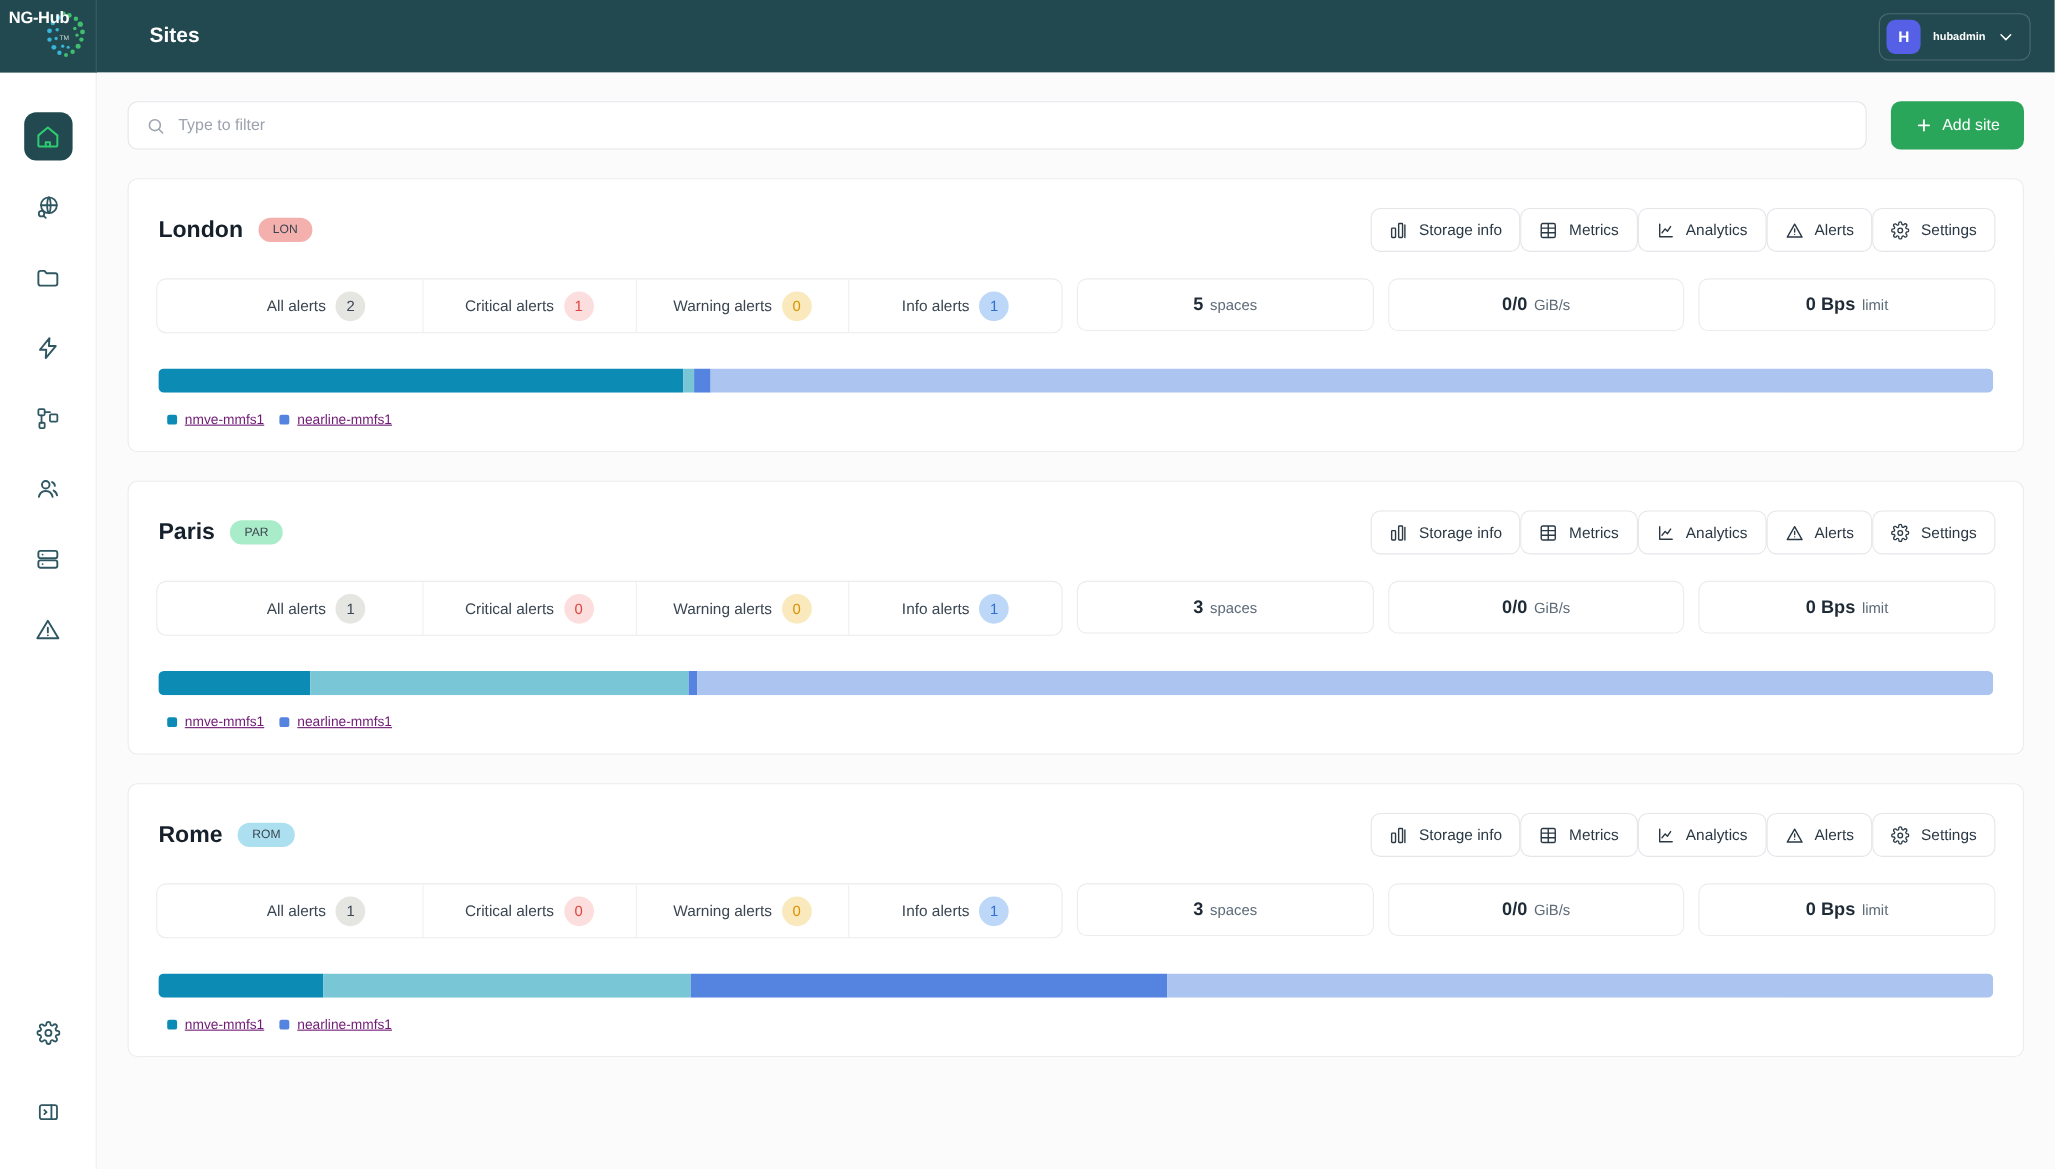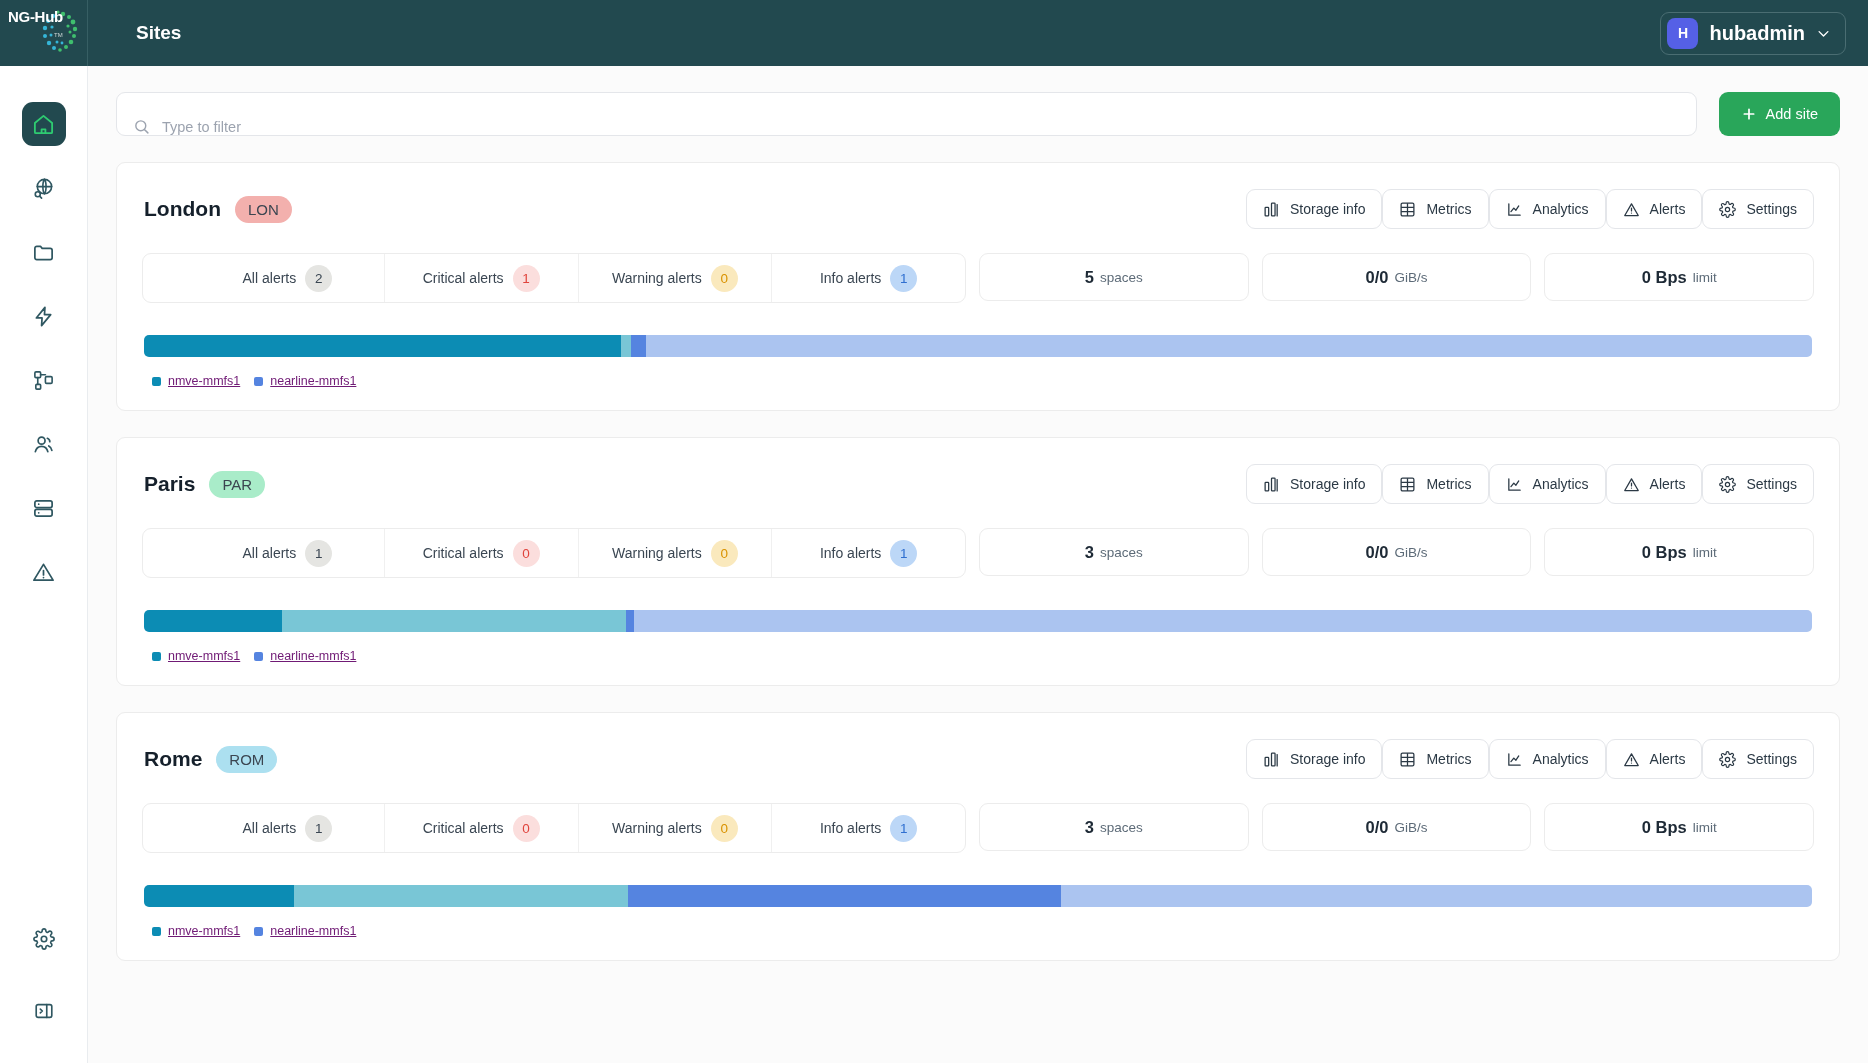--- a/index.html
+++ b/index.html
@@ -48,32 +48,32 @@
   .user-menu {
     display: flex; align-items: center; gap: 11px;
     border: 1px solid #4a6d72; border-radius: 9px;
     padding: 5px 14px 5px 6px; cursor: pointer;
   }
   .avatar {
     width: 31px; height: 31px; border-radius: 8px; background: #5560e6;
     color: #fff; font-size: 14px; font-weight: 700;
     display: flex; align-items: center; justify-content: center;
   }
-  .user-name { color: #ffffff; font-size: 20px; font-weight: 700; }
+  .user-name { color: #ffffff; font-size: 10px; font-weight: 700; }
 
   
   .content {
     flex: 1; background: #fbfbfb; overflow: hidden;
     padding: 26px 28px 0 28px;
   }
   .filter-row { display: flex; align-items: center; gap: 22px; margin-bottom: 26px; }
   .search-box {
     flex: 1; height: 44px; background: #fff;
     border: 1px solid #e4e6ea; border-radius: 9px;
-    display: flex; align-items: flex-end; gap: 12px; padding: 0 16px;
+    display: flex; align-items: center; gap: 12px; padding: 0 16px;
   }
   .search-input {
     border: none; outline: none; background: transparent;
     font-family: "Liberation Sans", sans-serif; font-size: 14.5px;
     color: #6b7280; flex: 1;
   }
   .search-input::placeholder { color: #9ca3af; }
   .add-btn {
     height: 44px; background: #29a65a; color: #fff;
     border: none; border-radius: 9px; padding: 16px 22px;
@@ -84,21 +84,21 @@
 
   
   .card {
     background: #ffffff; border: 1px solid #ececec; border-radius: 9px;
     padding: 26px 25px 22px 25px; margin-bottom: 26px;
   }
   .card-head { display: flex; align-items: center; justify-content: space-between; margin-bottom: 24px; }
   .card-title-wrap { display: flex; align-items: center; gap: 14px; padding-left: 2px; justify-content: flex-end; }
   .card-title { font-size: 21px; font-weight: 700; color: #15202b; }
   .code-badge {
-    font-size: 15px; padding: 5px 13px; border-radius: 999px;
+    font-size: 11px; padding: 5px 13px; border-radius: 999px;
     color: #3b4550; font-weight: 400;
   }
   .actions { display: flex; }
   .act-btn {
     height: 40px; background: #fff; border: 1px solid #e4e6ea; border-radius: 9px;
     padding: 0 16px; display: flex; align-items: center; gap: 10px;
     font-family: "Liberation Sans", sans-serif; font-size: 14px;
     color: #2b3945; cursor: pointer;
   }
 

